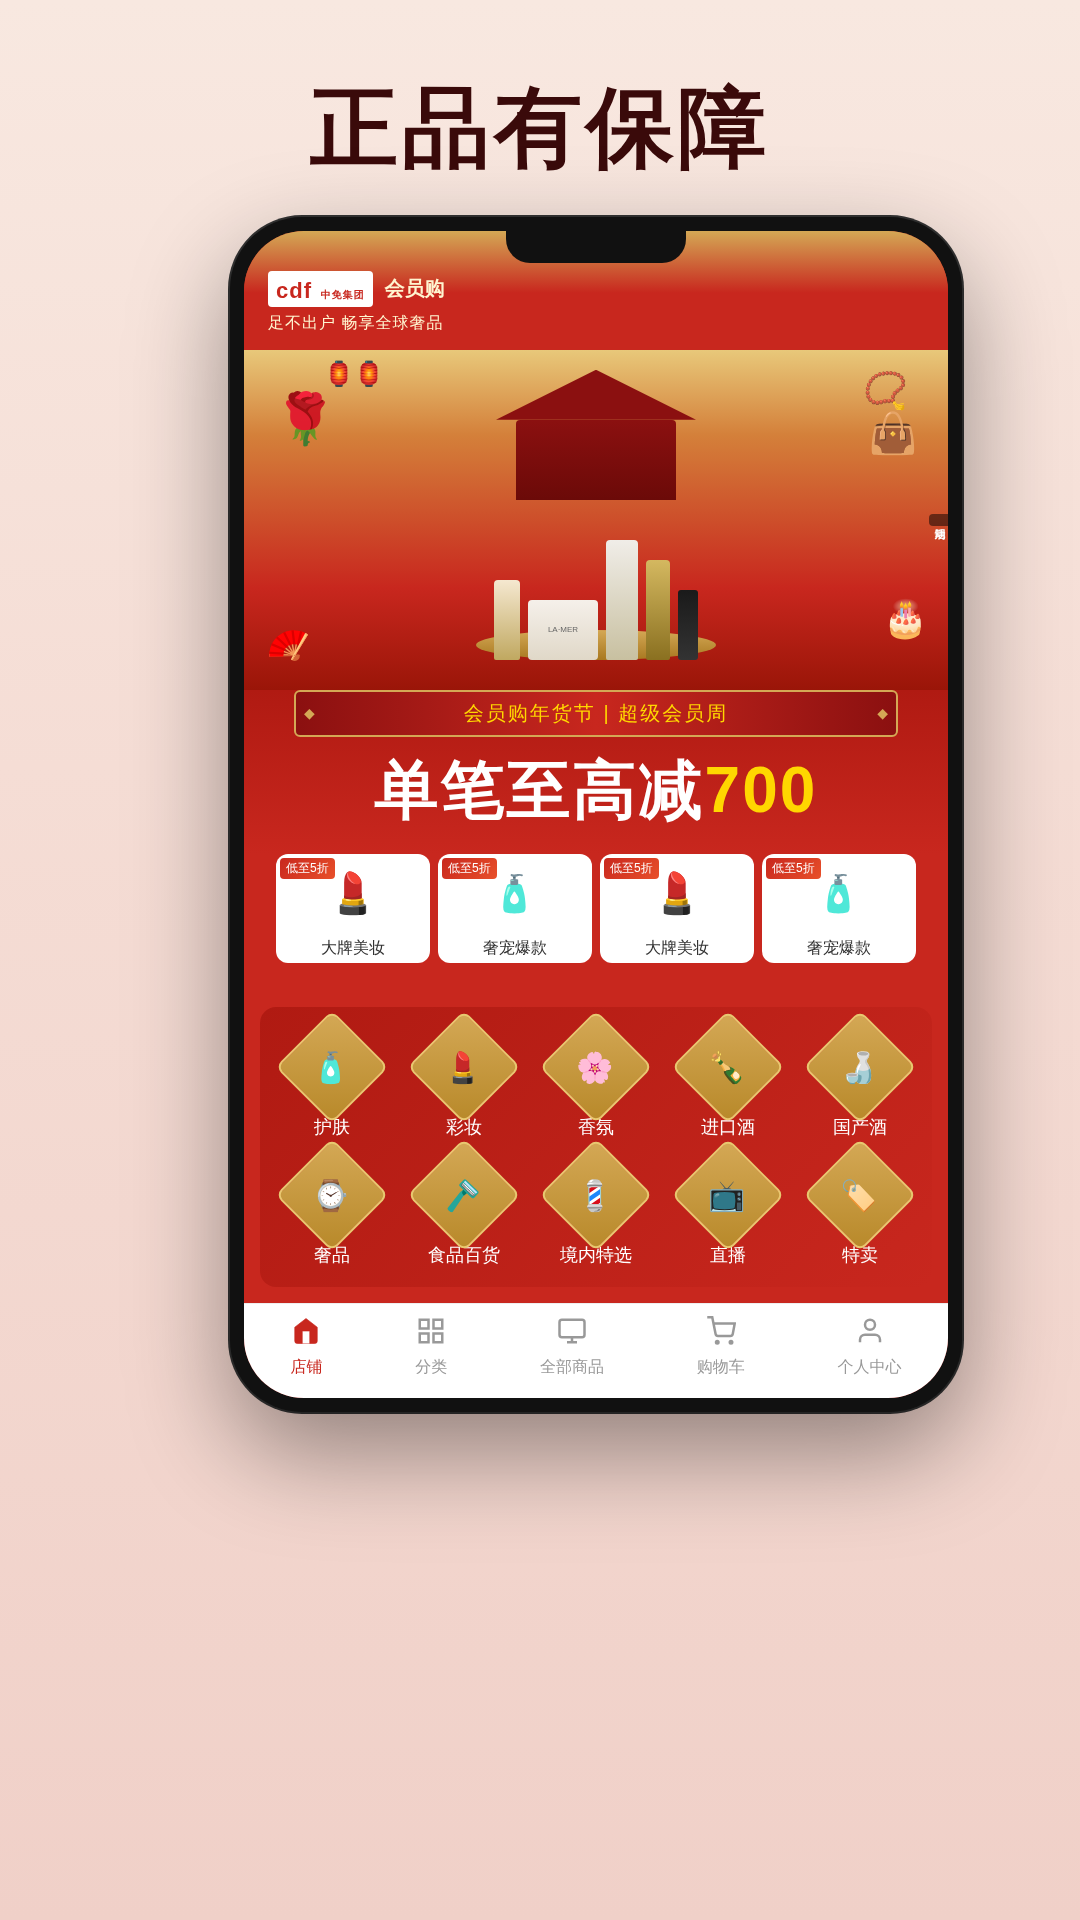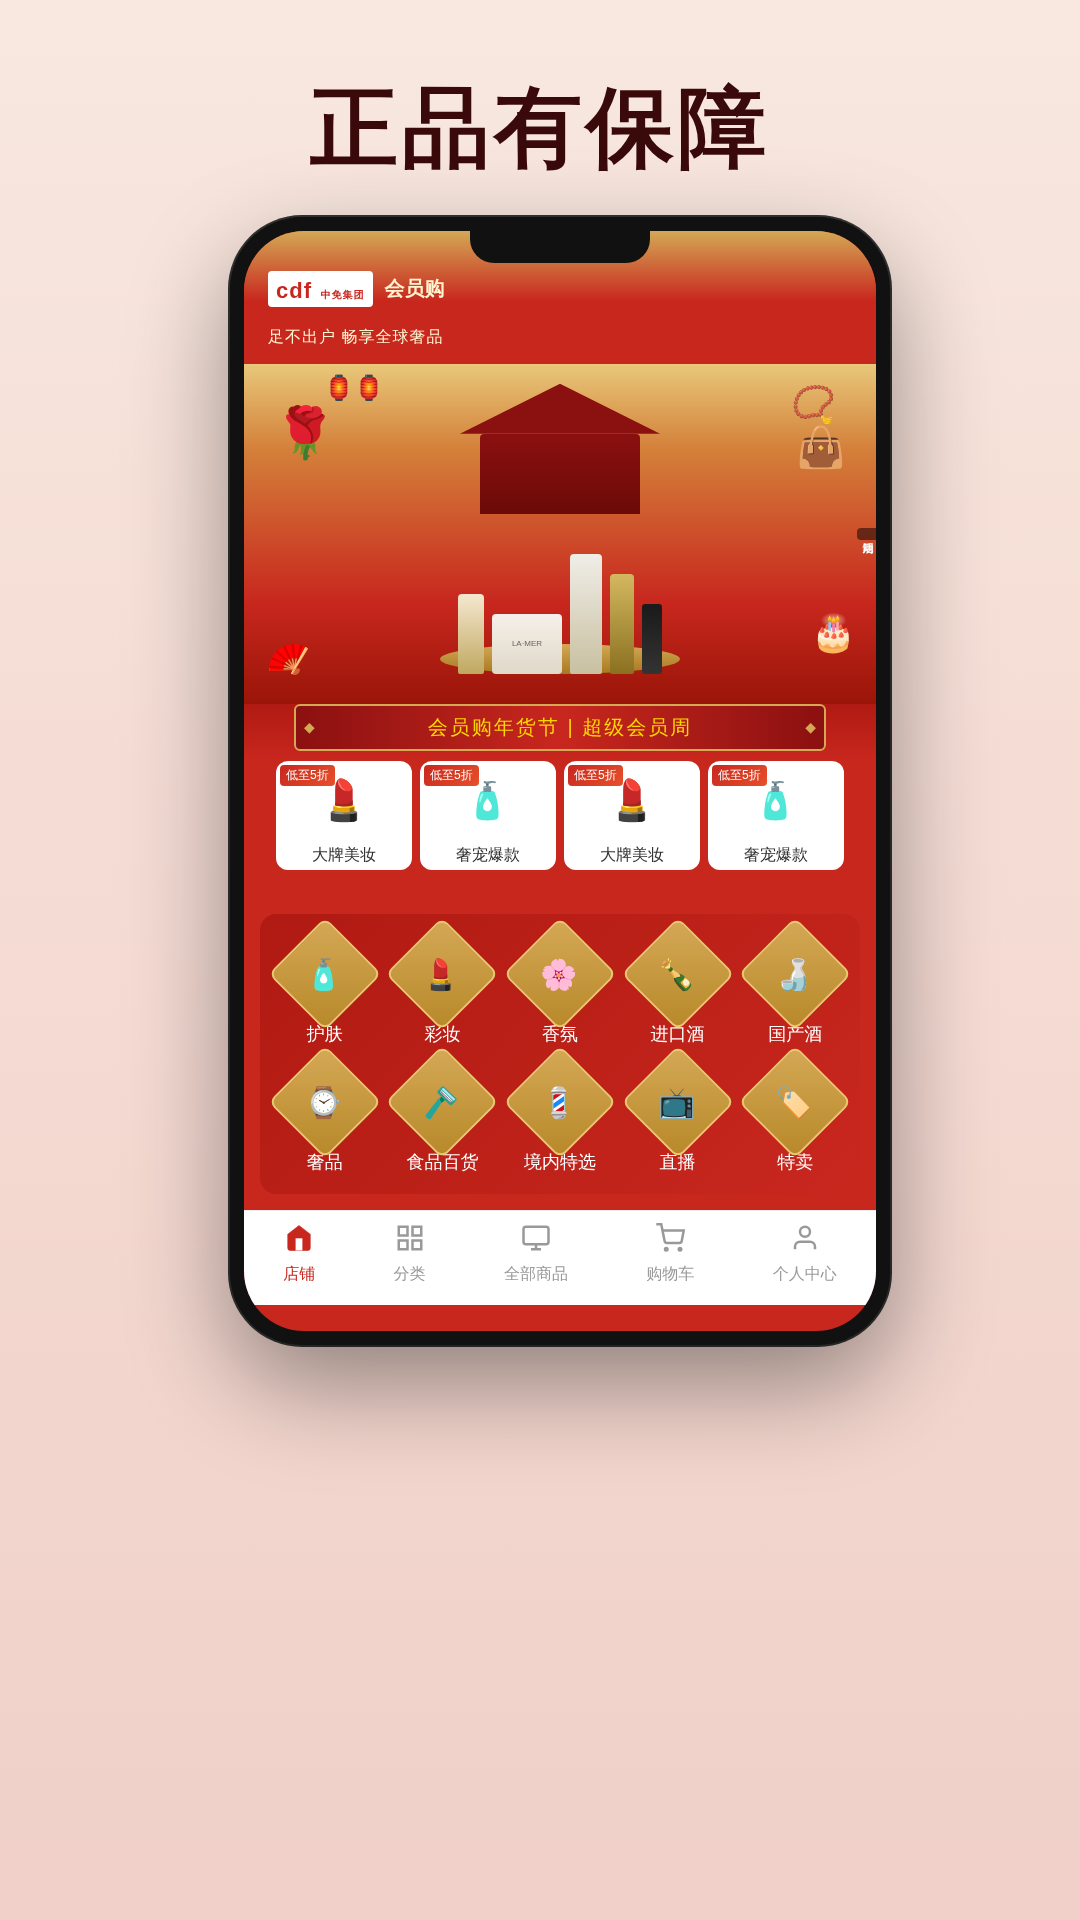--- a/index.html
+++ b/index.html
@@ -35,21 +35,21 @@
       margin-top: 10px;
     }
 
     
     .phone-wrapper {
       position: relative;
       width: 620px;
       margin: 0 auto;
     }
     .phone-frame {
-      width: 660px;
+      width: 732px;
       background: #111;
       border-radius: 72px;
       padding: 14px;
       box-shadow: 0 40px 100px rgba(0,0,0,0.4), 0 0 0 2px #333;
     }
     .phone-screen {
       width: 100%;
       border-radius: 60px;
       overflow: hidden;
       background: #fff;
@@ -105,21 +105,21 @@
       font-weight: 900;
       color: #c8271e;
     }
     .logo-cdf span.company {
       font-size: 10px;
       color: #c8271e;
     }
     .logo-subtitle {
       font-size: 16px;
       color: #fff5d0;
-      margin-top: 20px;
+      margin-top: 6px;
       letter-spacing: 1px;
     }
     .logo-name {
       font-size: 20px;
       font-weight: 700;
       color: #fff5d0;
       margin-left: 6px;
     }
 
     
@@ -501,20 +501,23 @@
 
           <div class="scene-cake">🎂</div>
 
           <div class="side-tag">活动规则</div>
         </div>
 
         <div style="background:linear-gradient(180deg,#b01a12,#c8271e);padding:0 20px 10px;">
           <div class="promo-badge">
             <span class="promo-badge-text">会员购年货节 | 超级会员周</span>
           </div>
+          <div class="big-discount">
+            单笔至高减<span class="highlight">700</span>
+          </div>
         </div>
 
         <div style="background:#c8271e;padding:0 16px 12px;">
           <div class="category-small">
             <div class="cat-small-item">
               <div class="cat-small-img">
                 <span class="lipstick-icon">💄</span>
               </div>
               <div class="cat-small-badge">低至5折</div>
               <div class="cat-small-label">大牌美妆</div>

